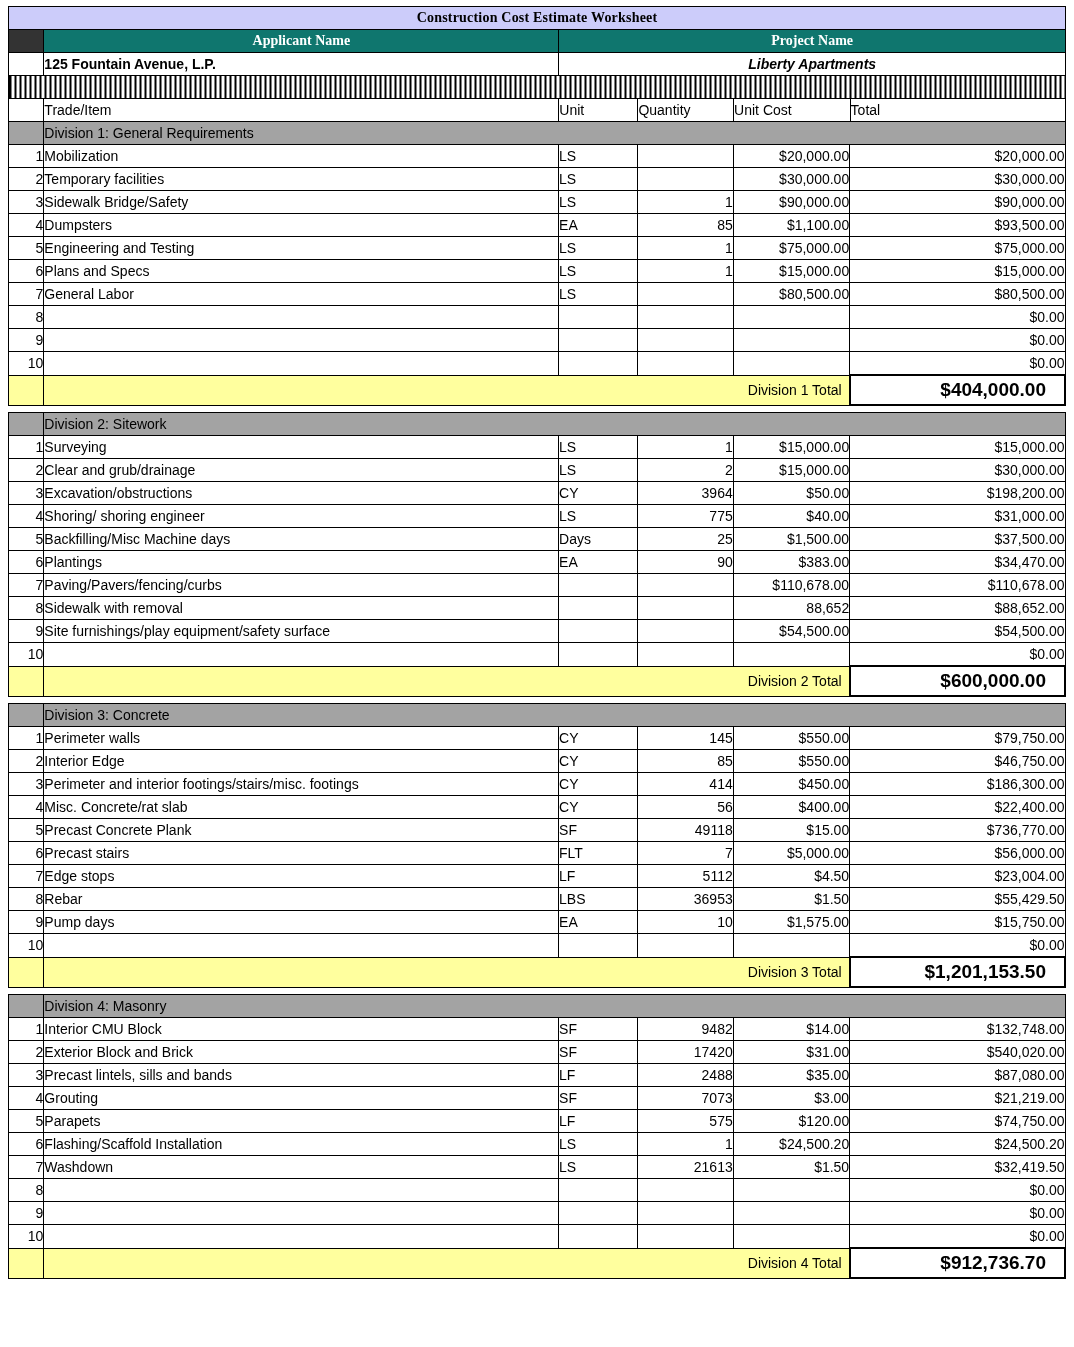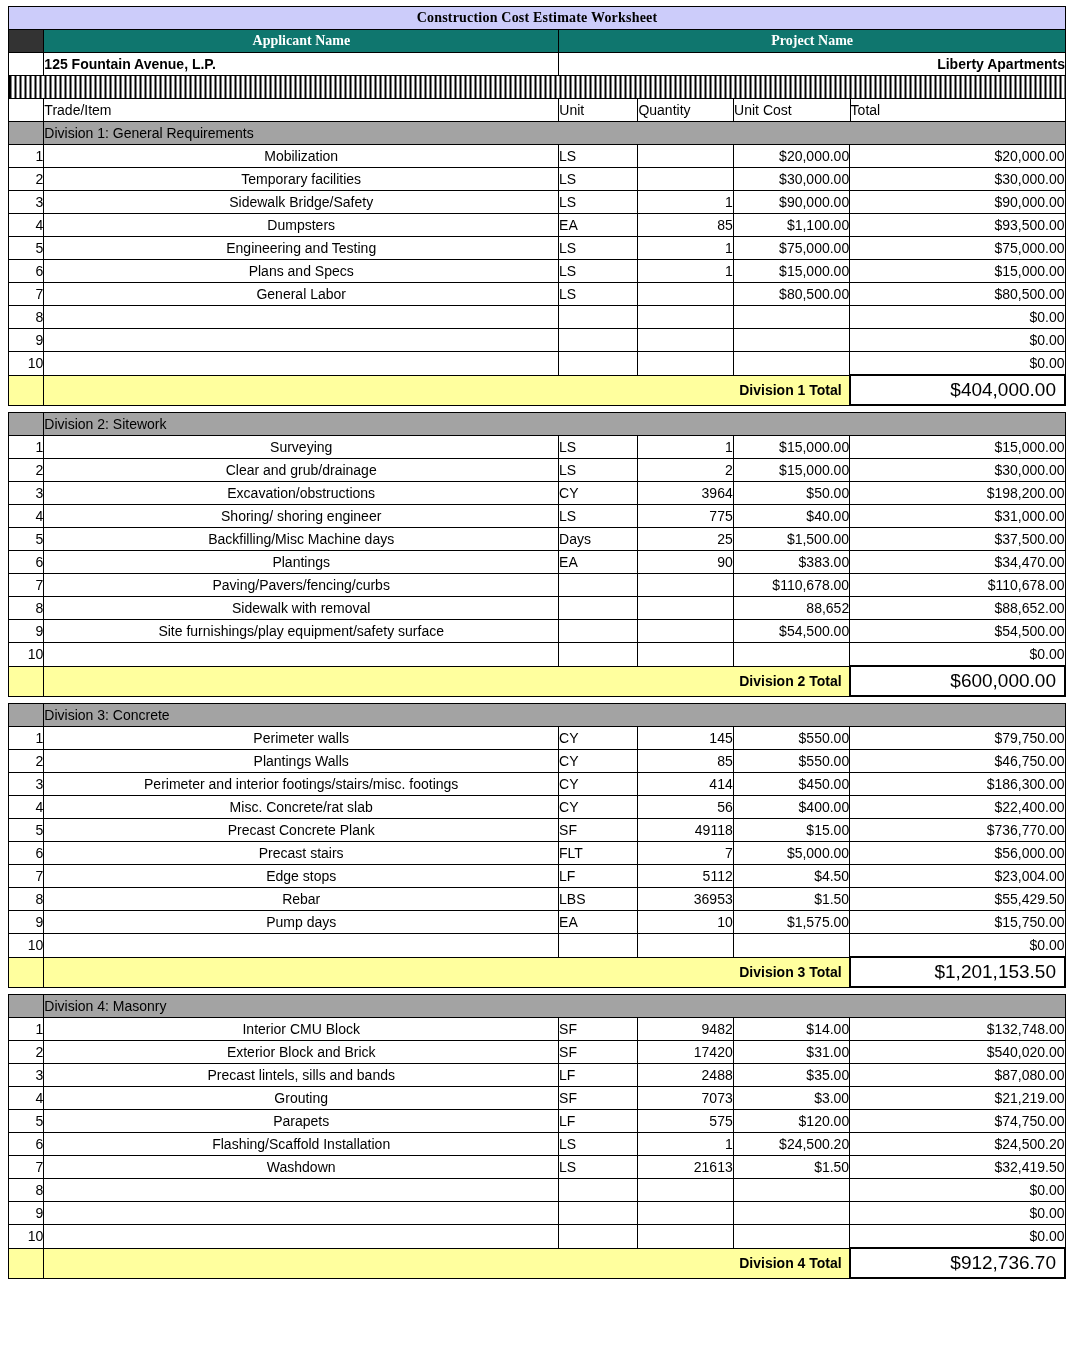--- a/index.html
+++ b/index.html
@@ -61,21 +61,21 @@
     border: 1px solid #000;
   }
   
   .val-cell {
     font-weight: bold;
     font-size: 19px;
     height: 30px;
     padding-left: 12px;
     font-family: "Liberation Sans", sans-serif;
   }
-  .val-cell.center { text-align: right; padding-left: 0; }
+  .val-cell.center { text-align: center; padding-left: 0; font-style: italic; }
 
   
   .hatch-row td {
     height: 12px;
     padding: 0;
     border: 1px solid #000;
     background:
       repeating-linear-gradient(90deg,
         #000 0px, #000 2px,
         #fff 2px, #fff 5px);
@@ -98,41 +98,41 @@
     border: 1px solid #000;
   }
   .divhead td.numcell { padding-left: 0; }
 
   
   .num {
     text-align: right;
     padding-right: 4px;
     font-size: 14px;
   }
-  .desc { padding-left: 3px; text-align: center; }
+  .desc { padding-left: 3px; }
   .unit { padding-left: 3px; }
   .qty  { text-align: right; padding-right: 5px; }
   .ucost{ text-align: right; padding-right: 5px; }
   .tot  { text-align: right; padding-right: 6px; }
 
   
   .totrow td.label {
     background: #ffff9e;
     text-align: right;
-    font-weight: bold;
+    font-weight: normal;
     padding-right: 7px;
     font-size: 14px;
     height: 28px;
     border: 1px solid #000;
   }
   .totrow td.value {
     text-align: right;
-    padding-right: 8px;
+    padding-right: 18px;
     font-size: 19px;
-    font-weight: normal;
+    font-weight: bold;
     height: 28px;
     border: 2px solid #000;
   }
   .totrow td.pad {
     background: #ffff9e;
     border: 1px solid #000;
   }
   
   col.c-num   { width: 34px; }
   col.c-desc  { width: 495px; }
@@ -431,21 +431,21 @@
           <tr>
             <td class="num">1</td>
             <td class="desc">Perimeter walls</td>
             <td class="unit">CY</td>
             <td class="qty">145</td>
             <td class="ucost">$550.00</td>
             <td class="tot">$79,750.00</td>
           </tr>
           <tr>
             <td class="num">2</td>
-            <td class="desc">Plantings Walls</td>
+            <td class="desc">Interior Edge</td>
             <td class="unit">CY</td>
             <td class="qty">85</td>
             <td class="ucost">$550.00</td>
             <td class="tot">$46,750.00</td>
           </tr>
           <tr>
             <td class="num">3</td>
             <td class="desc">Perimeter and interior footings/stairs/misc. footings</td>
             <td class="unit">CY</td>
             <td class="qty">414</td>

